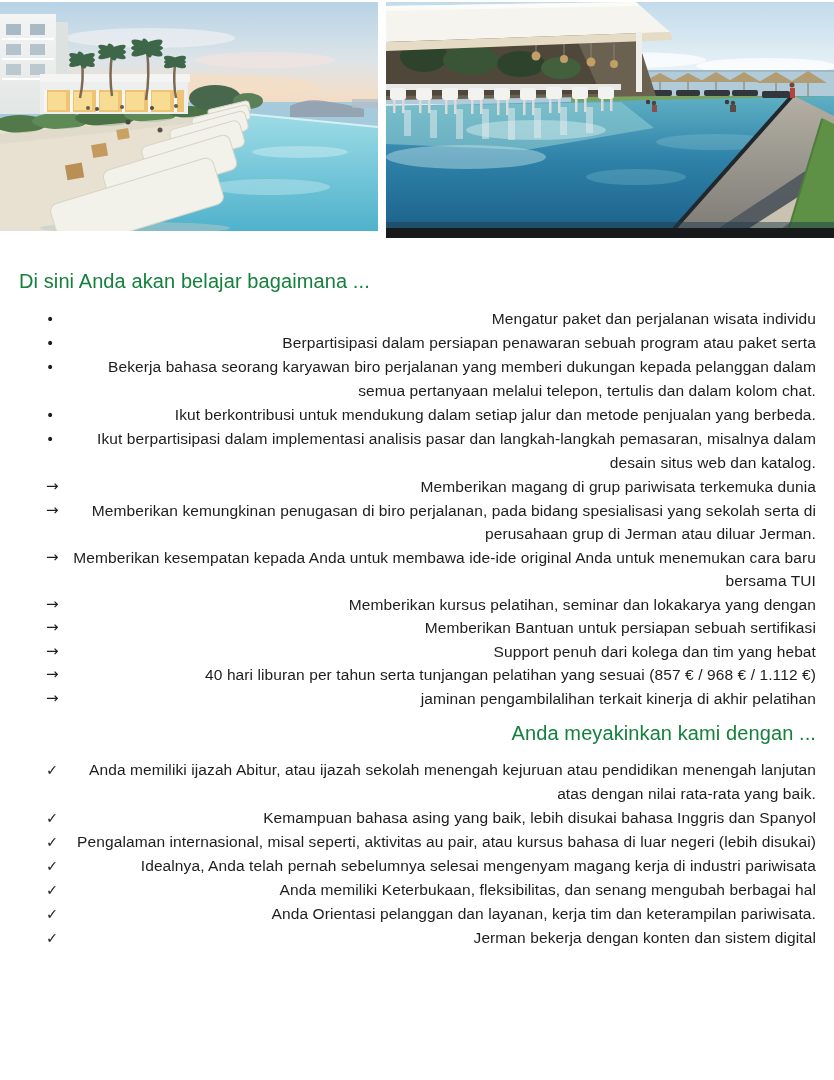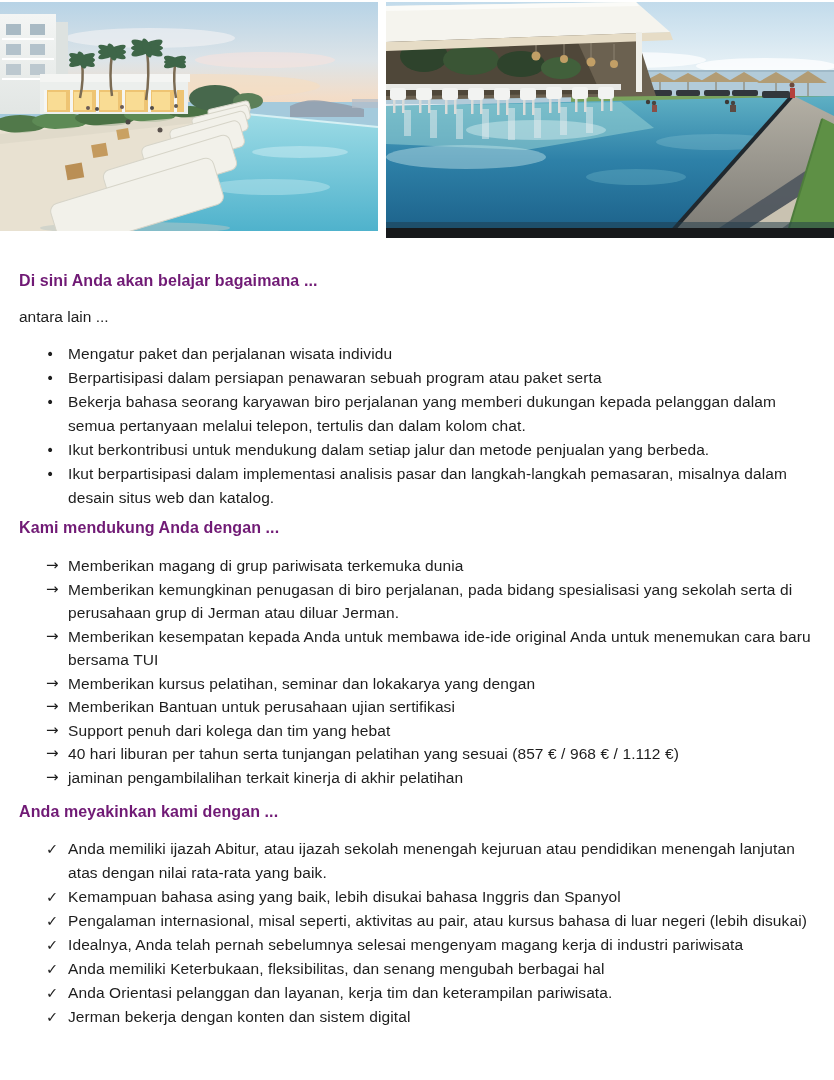--- a/index.html
+++ b/index.html
@@ -6,33 +6,33 @@
   .page{
     position:relative;width:834px;height:1080px;background:#ffffff;overflow:hidden;
     font-family:"Liberation Sans","DejaVu Sans",sans-serif;color:#1d1d1d;
   }
   .hero{position:absolute;top:0;left:0;width:834px;height:240px;}
   .photo{position:absolute;top:2px;overflow:hidden;background:#dfe8ee;}
   .photo-left{left:0;width:378px;height:229px;}
   .photo-right{left:386px;width:448px;height:236px;}
   .photo svg{display:block;width:100%;height:100%;}
   .content{position:absolute;left:19px;top:271px;width:797px;}
-  .h{font-size:16px;line-height:20px;font-weight:bold;margin:0;color:#701a75;letter-spacing:0.1px;}
+  .h{font-size:20px;line-height:20px;font-weight:normal;margin:0;color:#15803d;letter-spacing:0.1px;}
   .h-learn{margin:0 0 16px 0;}
   .h-support{margin:8px 0 16px 0;}
-  .h-convince{margin:13px 0 15px 0;}
+  .h-convince{margin:13px 0 15px 0;text-align:right;}
   .intro{font-size:15.5px;line-height:20px;margin:0 0 15px 0;}
   .list{margin:0;padding:0;}
   .li{display:flex;font-size:15.5px;line-height:24px;letter-spacing:0.1px;}
   .arrow-list .li{line-height:23.5px;}
   .marker{flex:0 0 22px;margin-left:27px;font-family:"DejaVu Sans",sans-serif;}
   .marker.bullet{font-size:14px;}
   .marker.arrow{font-size:15px;}
   .marker.check{font-size:14.5px;}
-  .li-text{flex:1;}
+  .li-text{flex:1;text-align:right;}
 </style>
 </head>
 <body>
 
 <div class="page">
 
   <div class="hero">
 
     <div class="photo photo-left">
       <svg viewBox="0 0 378 229" preserveAspectRatio="none" xmlns="http://www.w3.org/2000/svg">
@@ -308,21 +308,20 @@
         <rect x="0" y="220" width="448" height="6" fill="#1d3a4a" opacity="0.5"></rect>
         <rect x="0" y="226" width="448" height="10" fill="#17191b"></rect>
       </svg>
     </div>
   </div>
 
   <div class="content">
 
     <div>
       <h2 class="h h-learn">Di sini Anda akan belajar bagaimana ...</h2>
-      <p class="intro">antara lain ...</p>
       <div class="list bullet-list">
         <div class="li">
           <span class="marker bullet">•</span>
           <span class="li-text">Mengatur paket dan perjalanan wisata individu</span>
         </div>
         <div class="li">
           <span class="marker bullet">•</span>
           <span class="li-text">Berpartisipasi dalam persiapan penawaran sebuah program atau paket serta</span>
         </div>
         <div class="li">
@@ -334,41 +333,40 @@
           <span class="li-text">Ikut berkontribusi untuk mendukung dalam setiap jalur dan metode penjualan yang berbeda.</span>
         </div>
         <div class="li">
           <span class="marker bullet">•</span>
           <span class="li-text">Ikut berpartisipasi dalam implementasi analisis pasar dan langkah-langkah pemasaran, misalnya dalam desain situs web dan katalog.</span>
         </div>
       </div>
     </div>
 
     <div>
-      <h2 class="h h-support">Kami mendukung Anda dengan ...</h2>
       <div class="list arrow-list">
         <div class="li">
           <span class="marker arrow">→</span>
           <span class="li-text">Memberikan magang di grup pariwisata terkemuka dunia</span>
         </div>
         <div class="li">
           <span class="marker arrow">→</span>
           <span class="li-text">Memberikan kemungkinan penugasan di biro perjalanan, pada bidang spesialisasi yang sekolah serta di perusahaan grup di Jerman atau diluar Jerman.</span>
         </div>
         <div class="li">
           <span class="marker arrow">→</span>
           <span class="li-text">Memberikan kesempatan kepada Anda untuk membawa ide-ide original Anda untuk menemukan cara baru bersama TUI</span>
         </div>
         <div class="li">
           <span class="marker arrow">→</span>
           <span class="li-text">Memberikan kursus pelatihan, seminar dan lokakarya yang dengan</span>
         </div>
         <div class="li">
           <span class="marker arrow">→</span>
-          <span class="li-text">Memberikan Bantuan untuk perusahaan ujian sertifikasi</span>
+          <span class="li-text">Memberikan Bantuan untuk persiapan sebuah sertifikasi</span>
         </div>
         <div class="li">
           <span class="marker arrow">→</span>
           <span class="li-text">Support penuh dari kolega dan tim yang hebat</span>
         </div>
         <div class="li">
           <span class="marker arrow">→</span>
           <span class="li-text">40 hari liburan per tahun serta tunjangan pelatihan yang sesuai (857 € / 968 € / 1.112 €)</span>
         </div>
         <div class="li">

